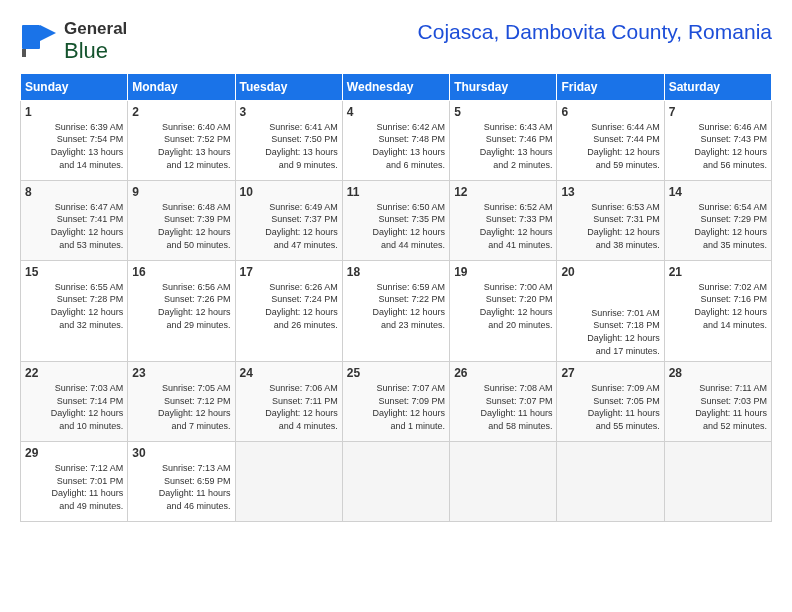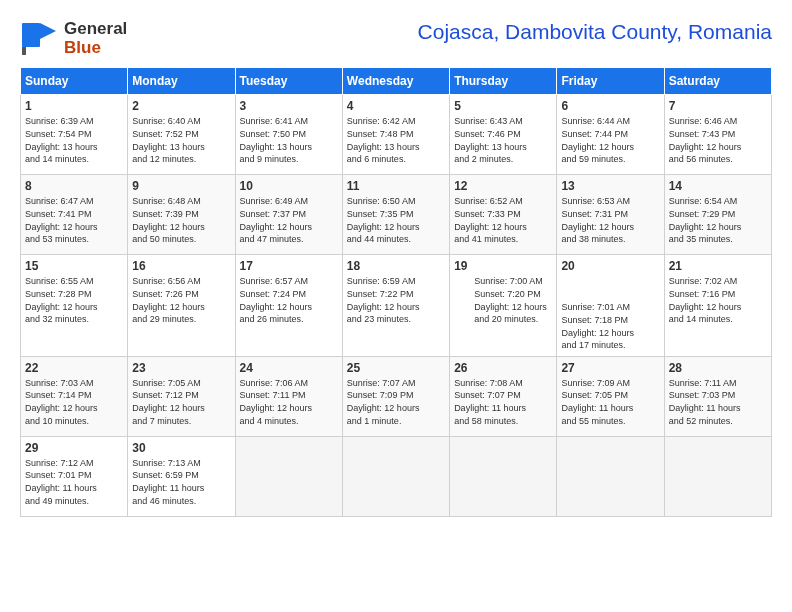--- a/index.html
+++ b/index.html
@@ -63,36 +63,37 @@
       font-size: 12px;
       font-weight: bold;
       color: #333;
       display: block;
       margin-bottom: 2px;
     }
     .day-info {
       font-size: 9px;
       color: #333;
       line-height: 1.4;
+      text-align: right;
     }
     .logo-wrapper {
       display: flex;
       align-items: center;
     }
     .logo-svg {
       width: 44px;
       height: 36px;
     }
     .logo-label {
       display: flex;
       flex-direction: column;
       line-height: 1.1;
     }
     .logo-label .gen { font-size: 17px; font-weight: bold; color: #333; }
-    .logo-label .bl { font-size: 17px; font-weight: bold; color: #c2410c; }
+    .logo-label .bl { font-size: 22px; font-weight: normal; color: #14532d; }
   </style>
 </head>
 <body>
 
 <div class="header-area">
   <div class="logo-wrapper">
     <svg class="logo-svg" viewBox="0 0 44 36">
 
       <rect x="2" y="2" width="18" height="24" rx="1" fill="#1a73e8"></rect>
       <polygon points="20,2 36,10 20,18" fill="#1a73e8"></polygon>
@@ -233,21 +234,21 @@
         </td>
         <td>
           <span class="day-num">16</span>
           <div class="day-info" style="white-space: pre-line;">Sunrise: 6:56 AM
 Sunset: 7:26 PM
 Daylight: 12 hours
 and 29 minutes.</div>
         </td>
         <td>
           <span class="day-num">17</span>
-          <div class="day-info" style="white-space: pre-line;">Sunrise: 6:57 AM
+          <div class="day-info" style="white-space: pre-line;">Sunrise: 6:26 AM
 Sunset: 7:24 PM
 Daylight: 12 hours
 and 26 minutes.</div>
         </td>
         <td>
           <span class="day-num">18</span>
           <div class="day-info" style="white-space: pre-line;">Sunrise: 6:59 AM
 Sunset: 7:22 PM
 Daylight: 12 hours
 and 23 minutes.</div>

